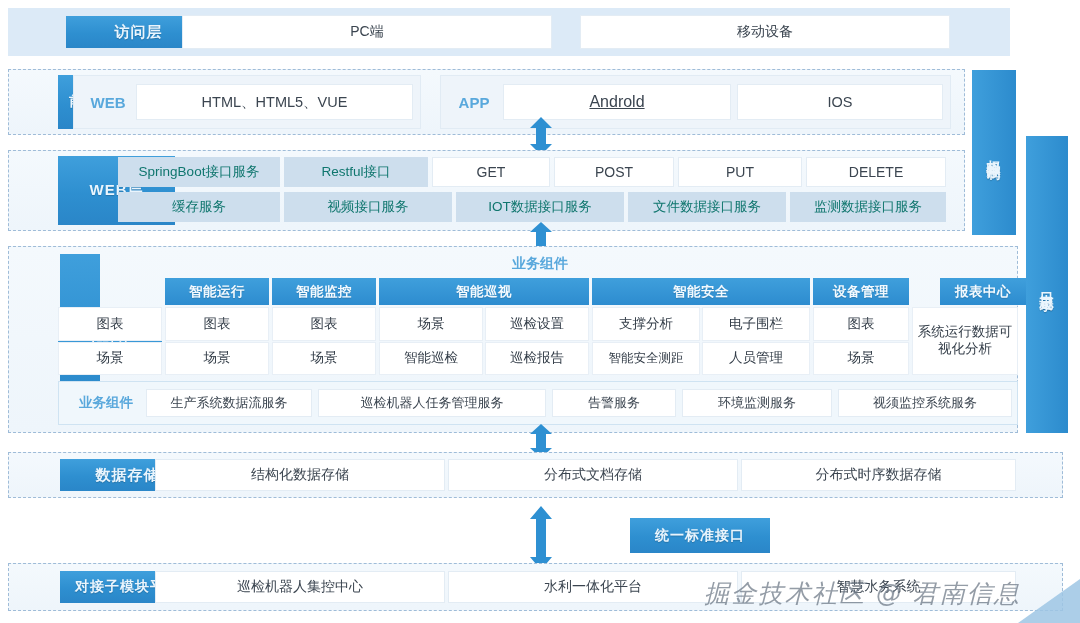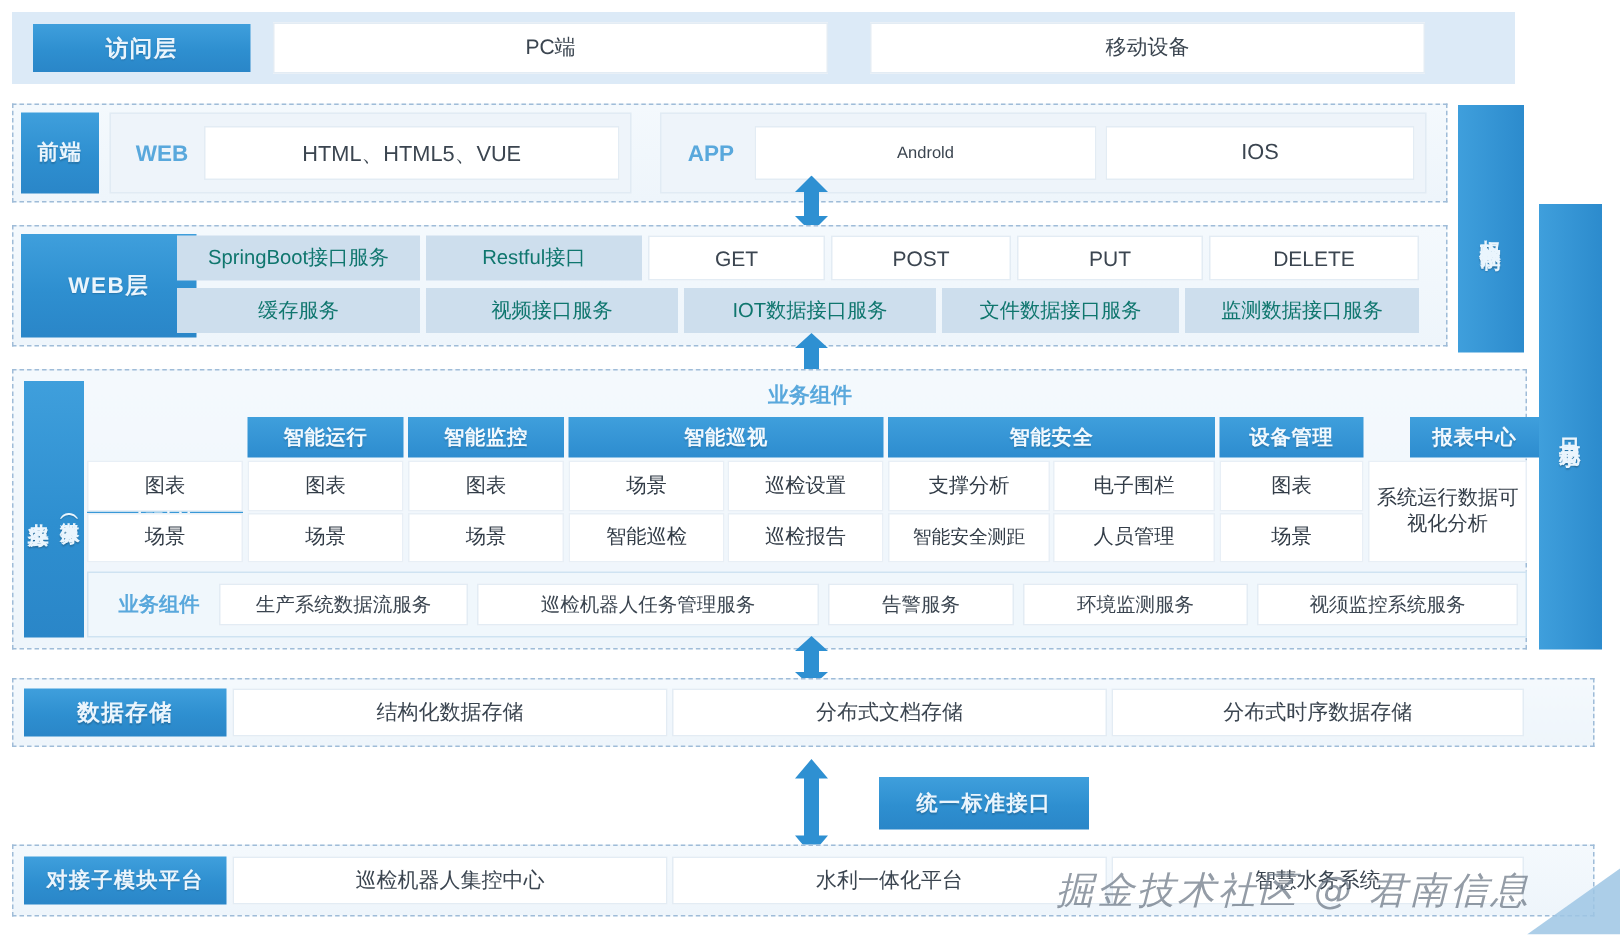--- a/index.html
+++ b/index.html
@@ -19,20 +19,21 @@
   }
   .plainband { position:absolute; background:#dceaf7; }
 
   .lbl-blue {
     position:absolute;
     background: linear-gradient(180deg,#3f9fdc 0%, #2e8fd0 55%, #2a86c8 100%);
     color:#eaf5fd;
     display:flex; align-items:center; justify-content:center;
     font-size:15px; letter-spacing:1px; font-weight:600;
     text-shadow:0 1px 1px rgba(0,0,0,.18);
+    margin-left:44px;
   }
   .vbar {
     position:absolute;
     background: linear-gradient(90deg,#3f9fdc 0%, #2c8bcd 100%);
     color:#eaf5fd; font-size:14px; font-weight:600; letter-spacing:2px;
     display:flex; align-items:center; justify-content:center;
     writing-mode: vertical-rl; text-orientation: upright;
     text-shadow:0 1px 1px rgba(0,0,0,.18);
   }
   .vbar2 {
@@ -105,21 +106,21 @@
 
   <div class="layer" style="left:8px; top:69px; width:957px; height:66px;"></div>
   <div class="lbl-blue" style="left:14px; top:75px; width:52px; height:54px; font-size:14px;">前端</div>
 
   <div class="boxl" style="left:73px; top:75px; width:348px; height:54px; background:#eef4fa; border-color:#e1ebf4;"></div>
   <div class="tagtext" style="left:84px; top:92px; width:48px; height:20px; font-size:15px;">WEB</div>
   <div class="boxw" style="left:136px; top:84px; width:277px; height:36px; font-size:14.5px;">HTML、HTML5、VUE</div>
 
   <div class="boxl" style="left:440px; top:75px; width:511px; height:54px; background:#eef4fa; border-color:#e1ebf4;"></div>
   <div class="tagtext" style="left:451px; top:92px; width:46px; height:20px; font-size:15px;">APP</div>
-  <div class="boxw" style="left:503px; top:84px; width:228px; height:36px; font-size:11px;">Androld</div>
+  <div class="boxw" style="left:503px; top:84px; width:228px; height:36px; font-size:16px;text-decoration:underline;">Androld</div>
   <div class="boxw" style="left:737px; top:84px; width:206px; height:36px; font-size:14.5px;">IOS</div>
 
   <svg class="arrow" style="left:528px; top:117px;" width="26" height="38" viewBox="0 0 26 38">
     <polygon points="13,0 24,11 18,11 18,27 24,27 13,38 2,27 8,27 8,11 2,11" fill="#2e90d2"></polygon>
   </svg>
 
   <div class="layer" style="left:8px; top:150px; width:957px; height:81px;"></div>
   <div class="lbl-blue" style="left:14px; top:156px; width:117px; height:69px;">WEB层</div>
 
   <div class="boxg" style="left:118px; top:157px; width:162px; height:30px;">SpringBoot接口服务</div>

